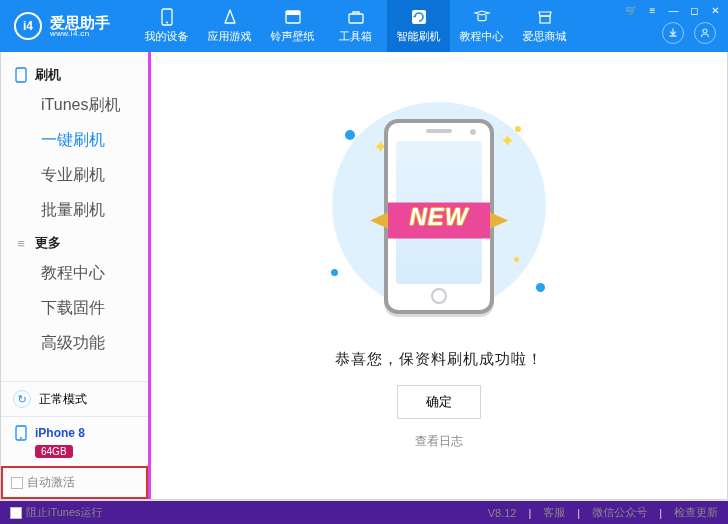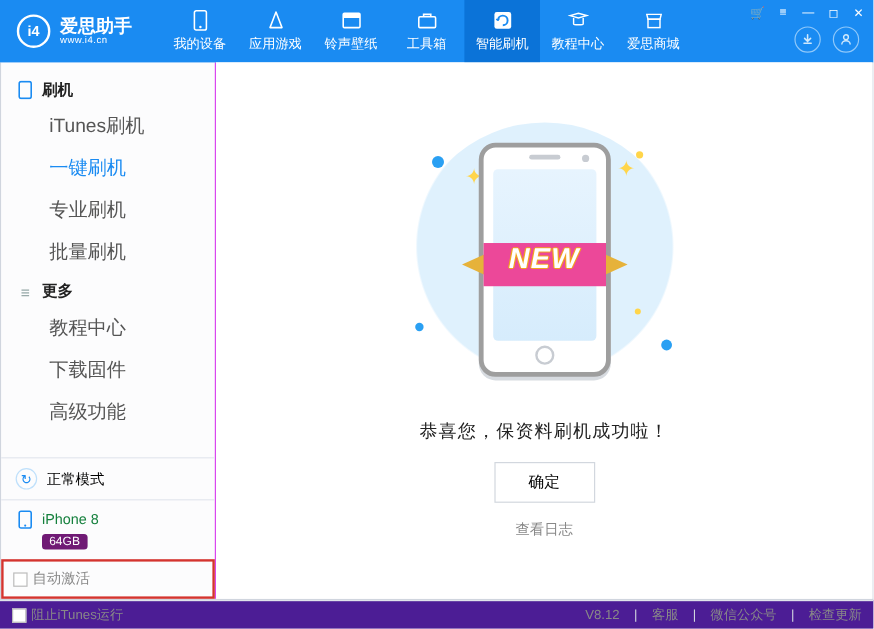--- a/index.html
+++ b/index.html
@@ -16,31 +16,31 @@
     .logo-text .site { font-size: 8px; letter-spacing: 0.4px; line-height: 1; margin-top: 0; }
     .nav { display: flex; height: 100%; }
     .nav-item { width: 63px; height: 100%; display: flex; flex-direction: column; align-items: center; justify-content: center; gap: 3px; cursor: pointer; font-size: 11px; }
     .nav-item.active { background: #0b73d8; }
     .nav-icon { width: 18px; height: 18px; display: flex; align-items: center; justify-content: center; }
     .topbar-right { margin-left: auto; display: flex; gap: 10px; padding: 0 12px 0 0; align-items: flex-end; height: 100%; padding-bottom: 8px; }
     .circ { width: 22px; height: 22px; border: 1.5px solid #8fc8fa; border-radius: 50%; display: flex; align-items: center; justify-content: center; font-size: 12px; cursor: pointer; color: #cfe8fc; }
 
     
     .body { flex: 1 1 auto; display: flex; background: #f5f7fa; border: 1px solid #d0d5de; border-top: none; }
-    .sidebar { width: 179px; background: #fcfcfd; border-right: 1px solid #d946ef; display: flex; flex-direction: column; }
+    .sidebar { width: 150px; background: #fcfcfd; border-right: 3px solid #d946ef; display: flex; flex-direction: column; }
     .side-scroll { flex: 1 1 auto; overflow: auto; padding-top: 8px; }
     .section-head { display: flex; align-items: center; gap: 6px; padding: 6px 12px 4px; color: #222; font-weight: bold; font-size: 13px; }
     .sec-icon { width: 16px; height: 16px; display: inline-flex; align-items: center; justify-content: center; }
     .side-item { padding: 7px 8px 7px 40px; color: #555; cursor: pointer; font-size: 16px; }
     .side-item.active { color: #1a8bf2; }
     .side-box { border-top: 1px solid #e3e7ee; padding: 8px 12px; display: flex; align-items: center; gap: 8px; }
     .side-box .ic { width: 18px; height: 18px; border-radius: 50%; display: inline-flex; align-items: center; justify-content: center; color: #1a8bf2; border: 1px solid #bfe0fb; font-size: 11px; }
     .device-box { border-top: 1px solid #e3e7ee; padding: 8px 12px; }
-    .device-box .line { display: flex; align-items: center; gap: 6px; font-weight: normal; color: #15803d; }
-    .device-box .badge { display: inline-block; background: #701a75; color: #fff; font-size: 10px; padding: 1px 6px; border-radius: 3px; margin-top: 4px; margin-left: 22px; }
+    .device-box .line { display: flex; align-items: center; gap: 6px; font-weight: bold; color: #1d4ed8; }
+    .device-box .badge { display: inline-block; background: #be185d; color: #fff; font-size: 10px; padding: 1px 6px; border-radius: 3px; margin-top: 4px; margin-left: 22px; }
 
     
     .checks { border: 2px solid #d4342f; margin: 0; padding: 6px 8px; display: flex; gap: 16px; align-items: center; }
     .chk { display: flex; align-items: center; gap: 4px; color: #888; cursor: pointer; }
     .chk .box { width: 12px; height: 12px; border: 1px solid #bbb; background: #fff; }
 
     
     .content { flex: 1 1 auto; background: #fff; display: flex; align-items: center; justify-content: center; position: relative; }
     .preview { display: flex; flex-direction: column; align-items: center; }
     .art { width: 260px; height: 230px; position: relative; display: flex; align-items: center; justify-content: center; }

